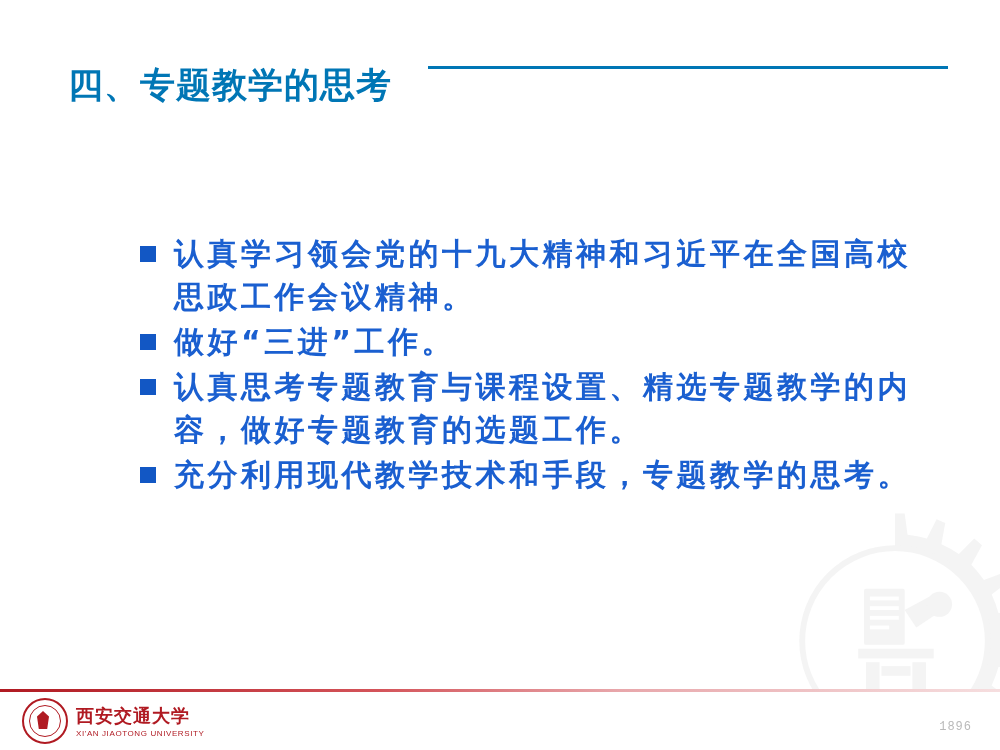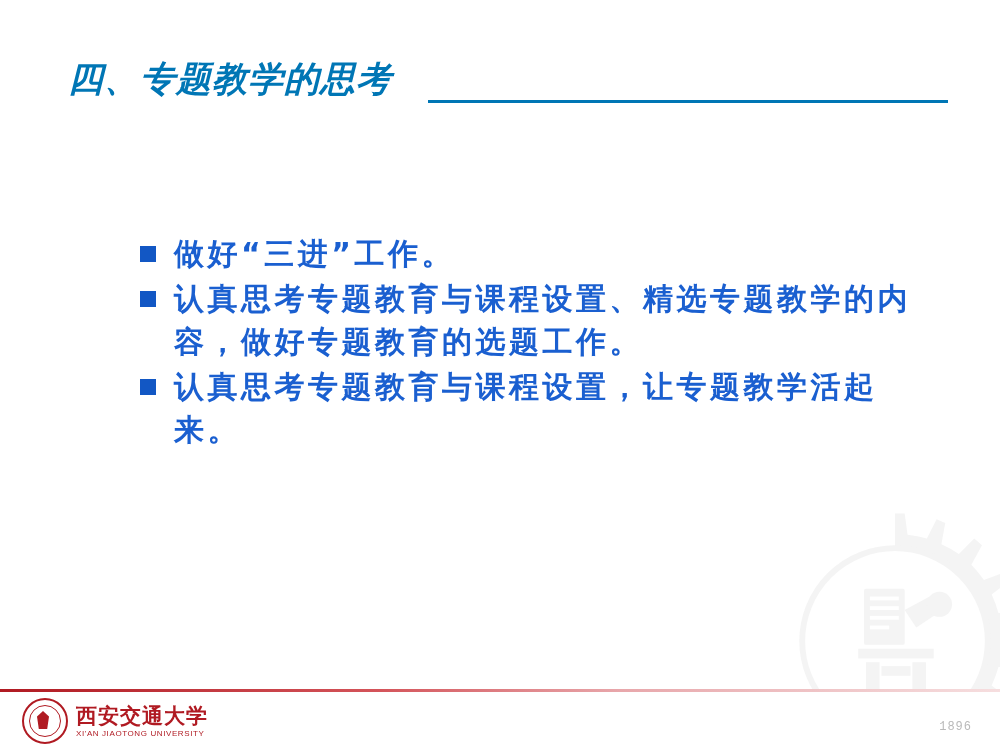--- a/index.html
+++ b/index.html
@@ -18,25 +18,24 @@
     width: 1000px;
     height: 750px;
     background: #ffffff;
     overflow: hidden;
   }
 
   
   .title-row {
     position: absolute;
     left: 68px;
-    top: 56px;
-    display: flex;
-    align-items: flex-end;
+    top: 62px;
+    display: flex;
+    align-items: flex-start;
     width: 880px;
-    font-style: italic;
   }
   .slide-title {
     font-size: 35px;
     font-weight: bold;
     color: #0076b5;
     letter-spacing: 1px;
     white-space: nowrap;
     font-family: "DejaVu Sans", "Liberation Sans", sans-serif;
   }
   .title-rule {
@@ -133,21 +132,21 @@
     background: #b01a22;
     clip-path: polygon(50% 0%, 100% 30%, 85% 100%, 15% 100%, 0% 30%);
   }
   .logo-textwrap {
     display: flex;
     flex-direction: column;
     justify-content: center;
   }
   .logo-cn {
     color: #b01a22;
-    font-size: 21px;
+    font-size: 18px;
     font-weight: bold;
     letter-spacing: 1px;
     line-height: 24px;
     font-family: Liberation Sans, sans-serif;
   }
   .logo-en {
     color: #b01a22;
     font-size: 8px;
     letter-spacing: 0.6px;
     line-height: 11px;
@@ -179,35 +178,39 @@
 
 <div class="slide">
 
   <div class="title-row">
     <div class="slide-title">四、专题教学的思考</div>
     <div class="title-rule"></div>
   </div>
 
   <div class="bullets">
 
+    <div class="bullet-item">
+      <span class="bullet-marker"></span>
+      <span class="bullet-text">认真学习领会党的十九大精神和习近平在全国高校思政工作会议精神。</span>
+    </div>
 
     <div class="bullet-item">
       <span class="bullet-marker"></span>
       <span class="bullet-text">做好“三进”工作。</span>
     </div>
 
     <div class="bullet-item">
       <span class="bullet-marker"></span>
       <span class="bullet-text">认真思考专题教育与课程设置、精选专题教学的内容，做好专题教育的选题工作。</span>
     </div>
 
 
     <div class="bullet-item">
       <span class="bullet-marker"></span>
-      <span class="bullet-text">认真思考专题教育与课程设置，让专题教学活起来。</span>
+      <span class="bullet-text">充分利用现代教学技术和手段，专题教学的思考。</span>
     </div>
 
   </div>
 
   <svg class="gear-mark" viewBox="0 0 300 300">
     <g fill="#d8d8d8">
       <path d="M150 18 l10 0 3 22 a115 115 0 0 1 20 4 l10-20 9 4 -4 22 a115 115 0 0 1 18 10 l16-16 8 7 -11 20 a115 115 0 0 1 13 16 l21-8 5 9 -18 14 a115 115 0 0 1 7 19 l22 1 1 10 -21 7 a115 115 0 0 1 0 20 l21 7 -1 10 -22 1 a115 115 0 0 1 -7 19 l18 14 -5 9 -21 -8 a115 115 0 0 1 -13 16 l11 20 -8 7 -16 -16 a115 115 0 0 1 -18 10 l4 22 -9 4 -10 -20 a115 115 0 0 1 -20 4 l-3 22 -10 0 z"></path>
     </g>
     <circle cx="150" cy="150" r="96" fill="#ffffff"></circle>
     <circle cx="150" cy="150" r="96" fill="none" stroke="#d8d8d8" stroke-width="6"></circle>

